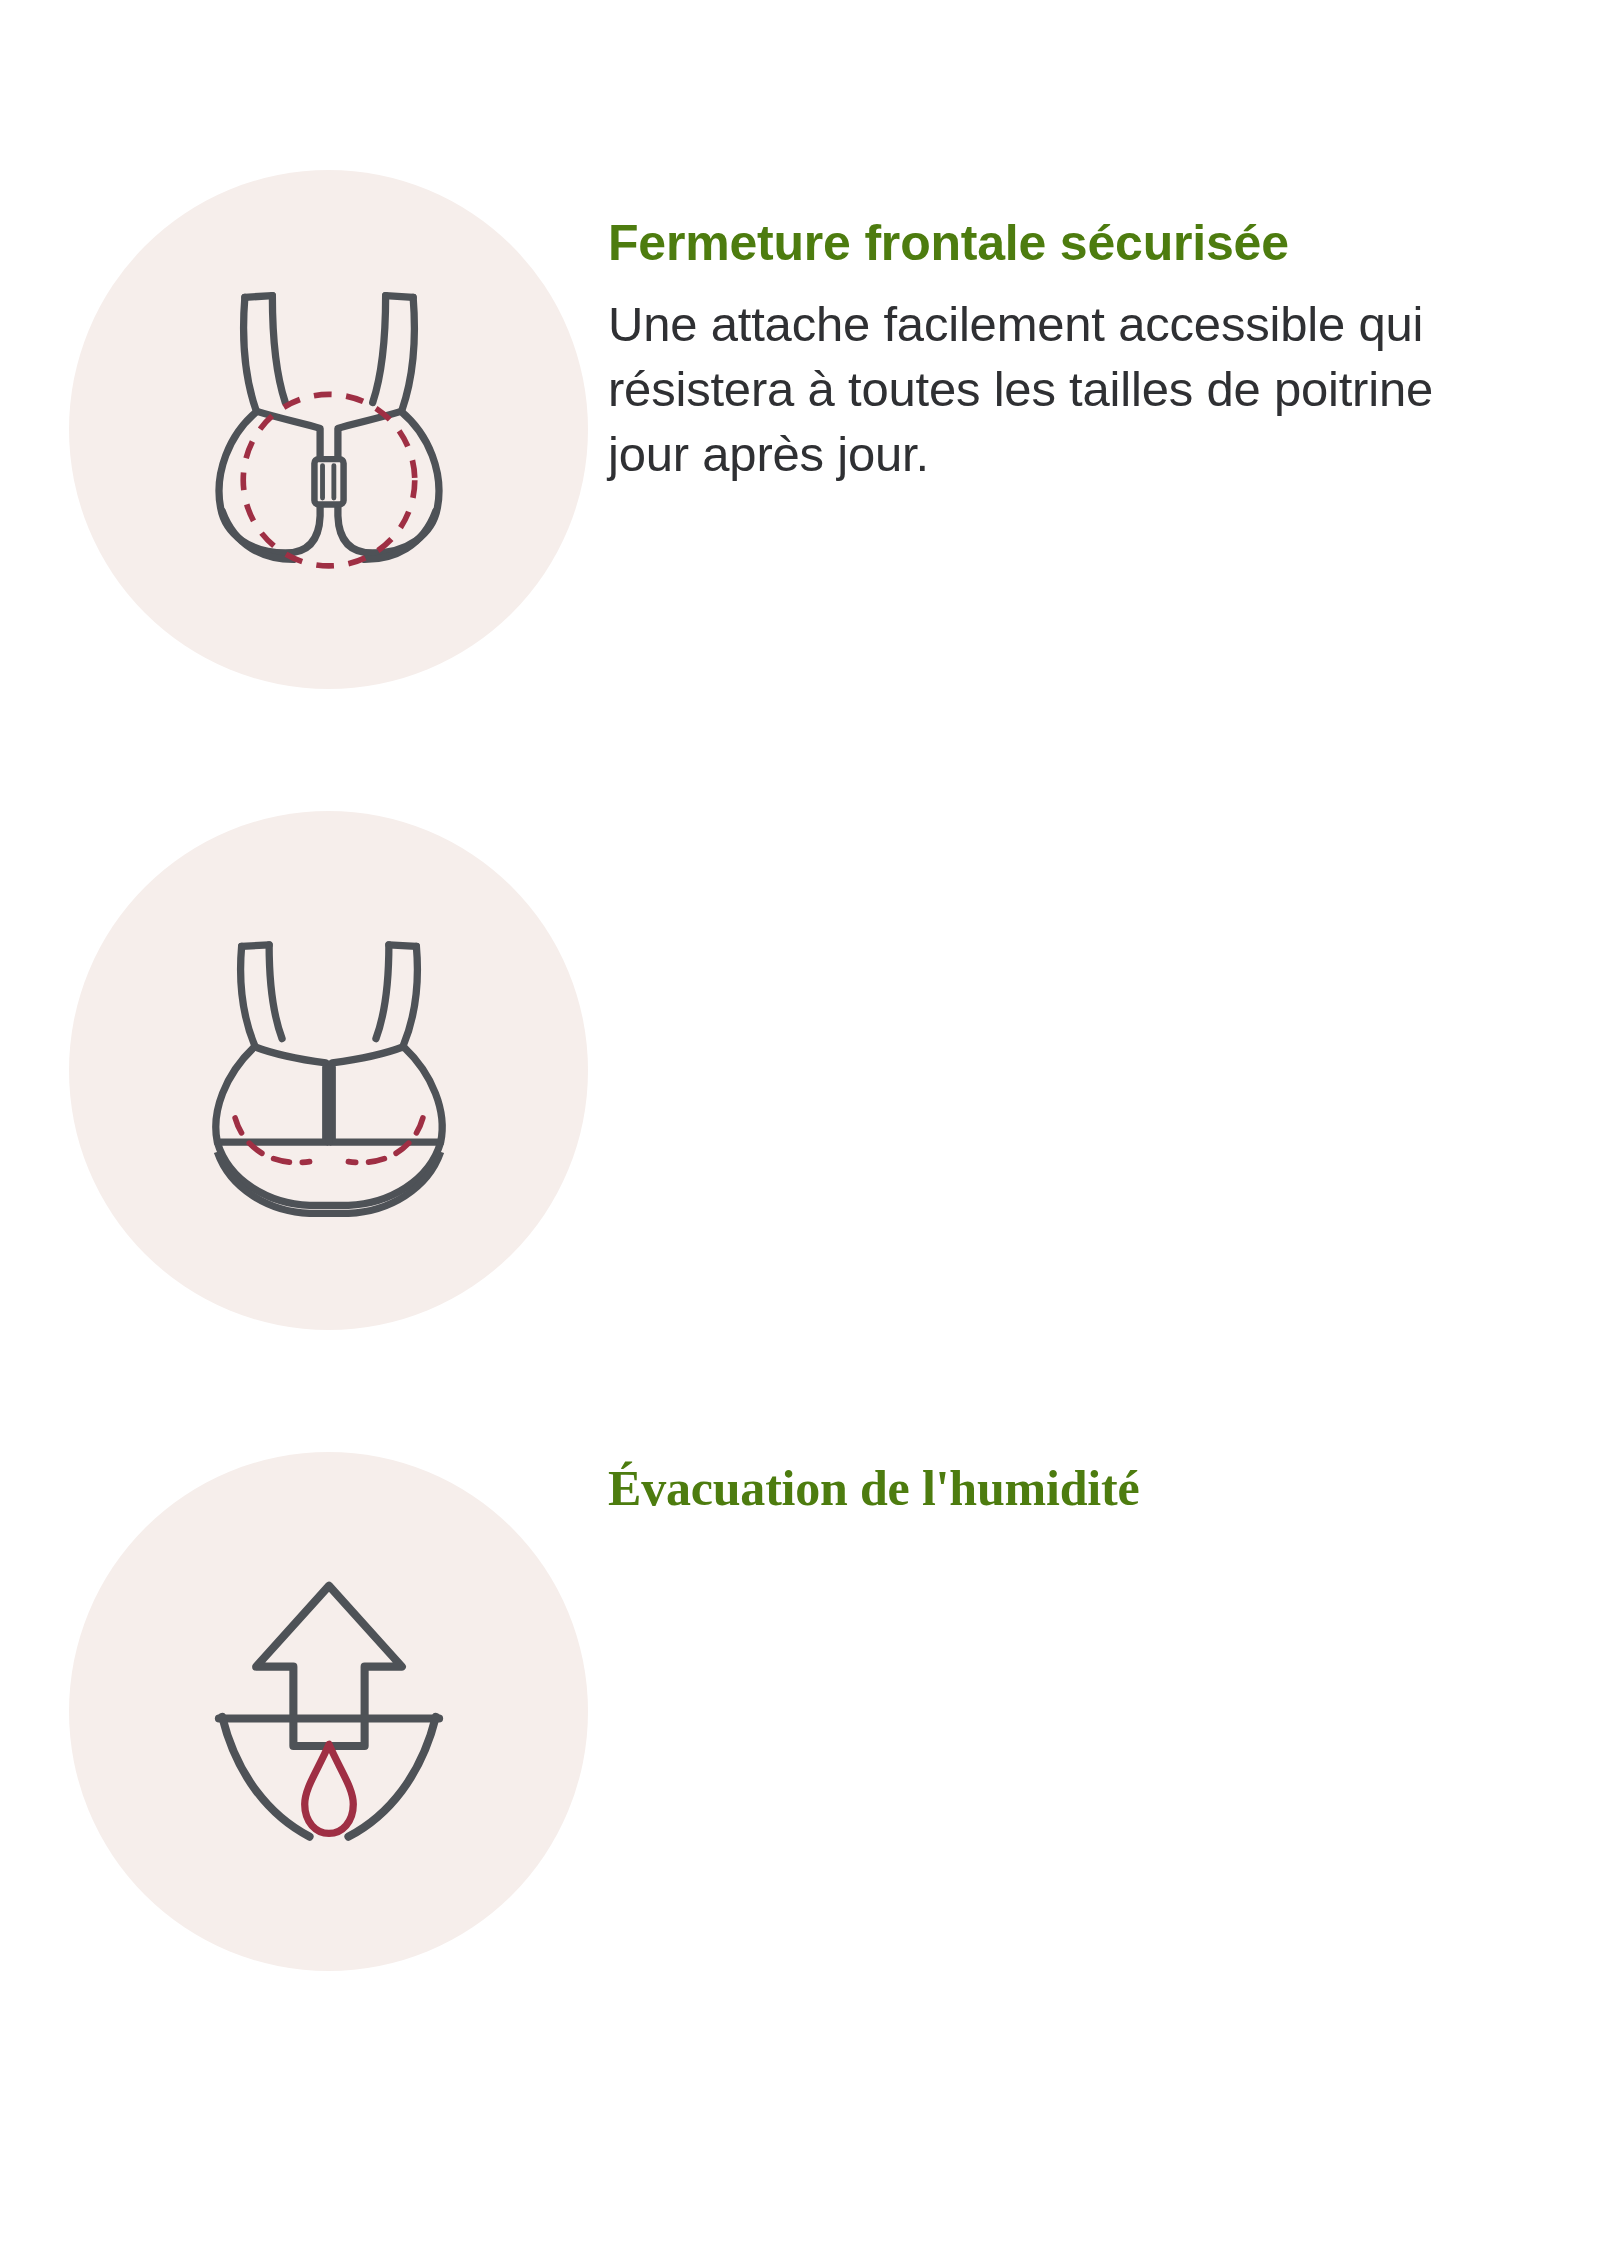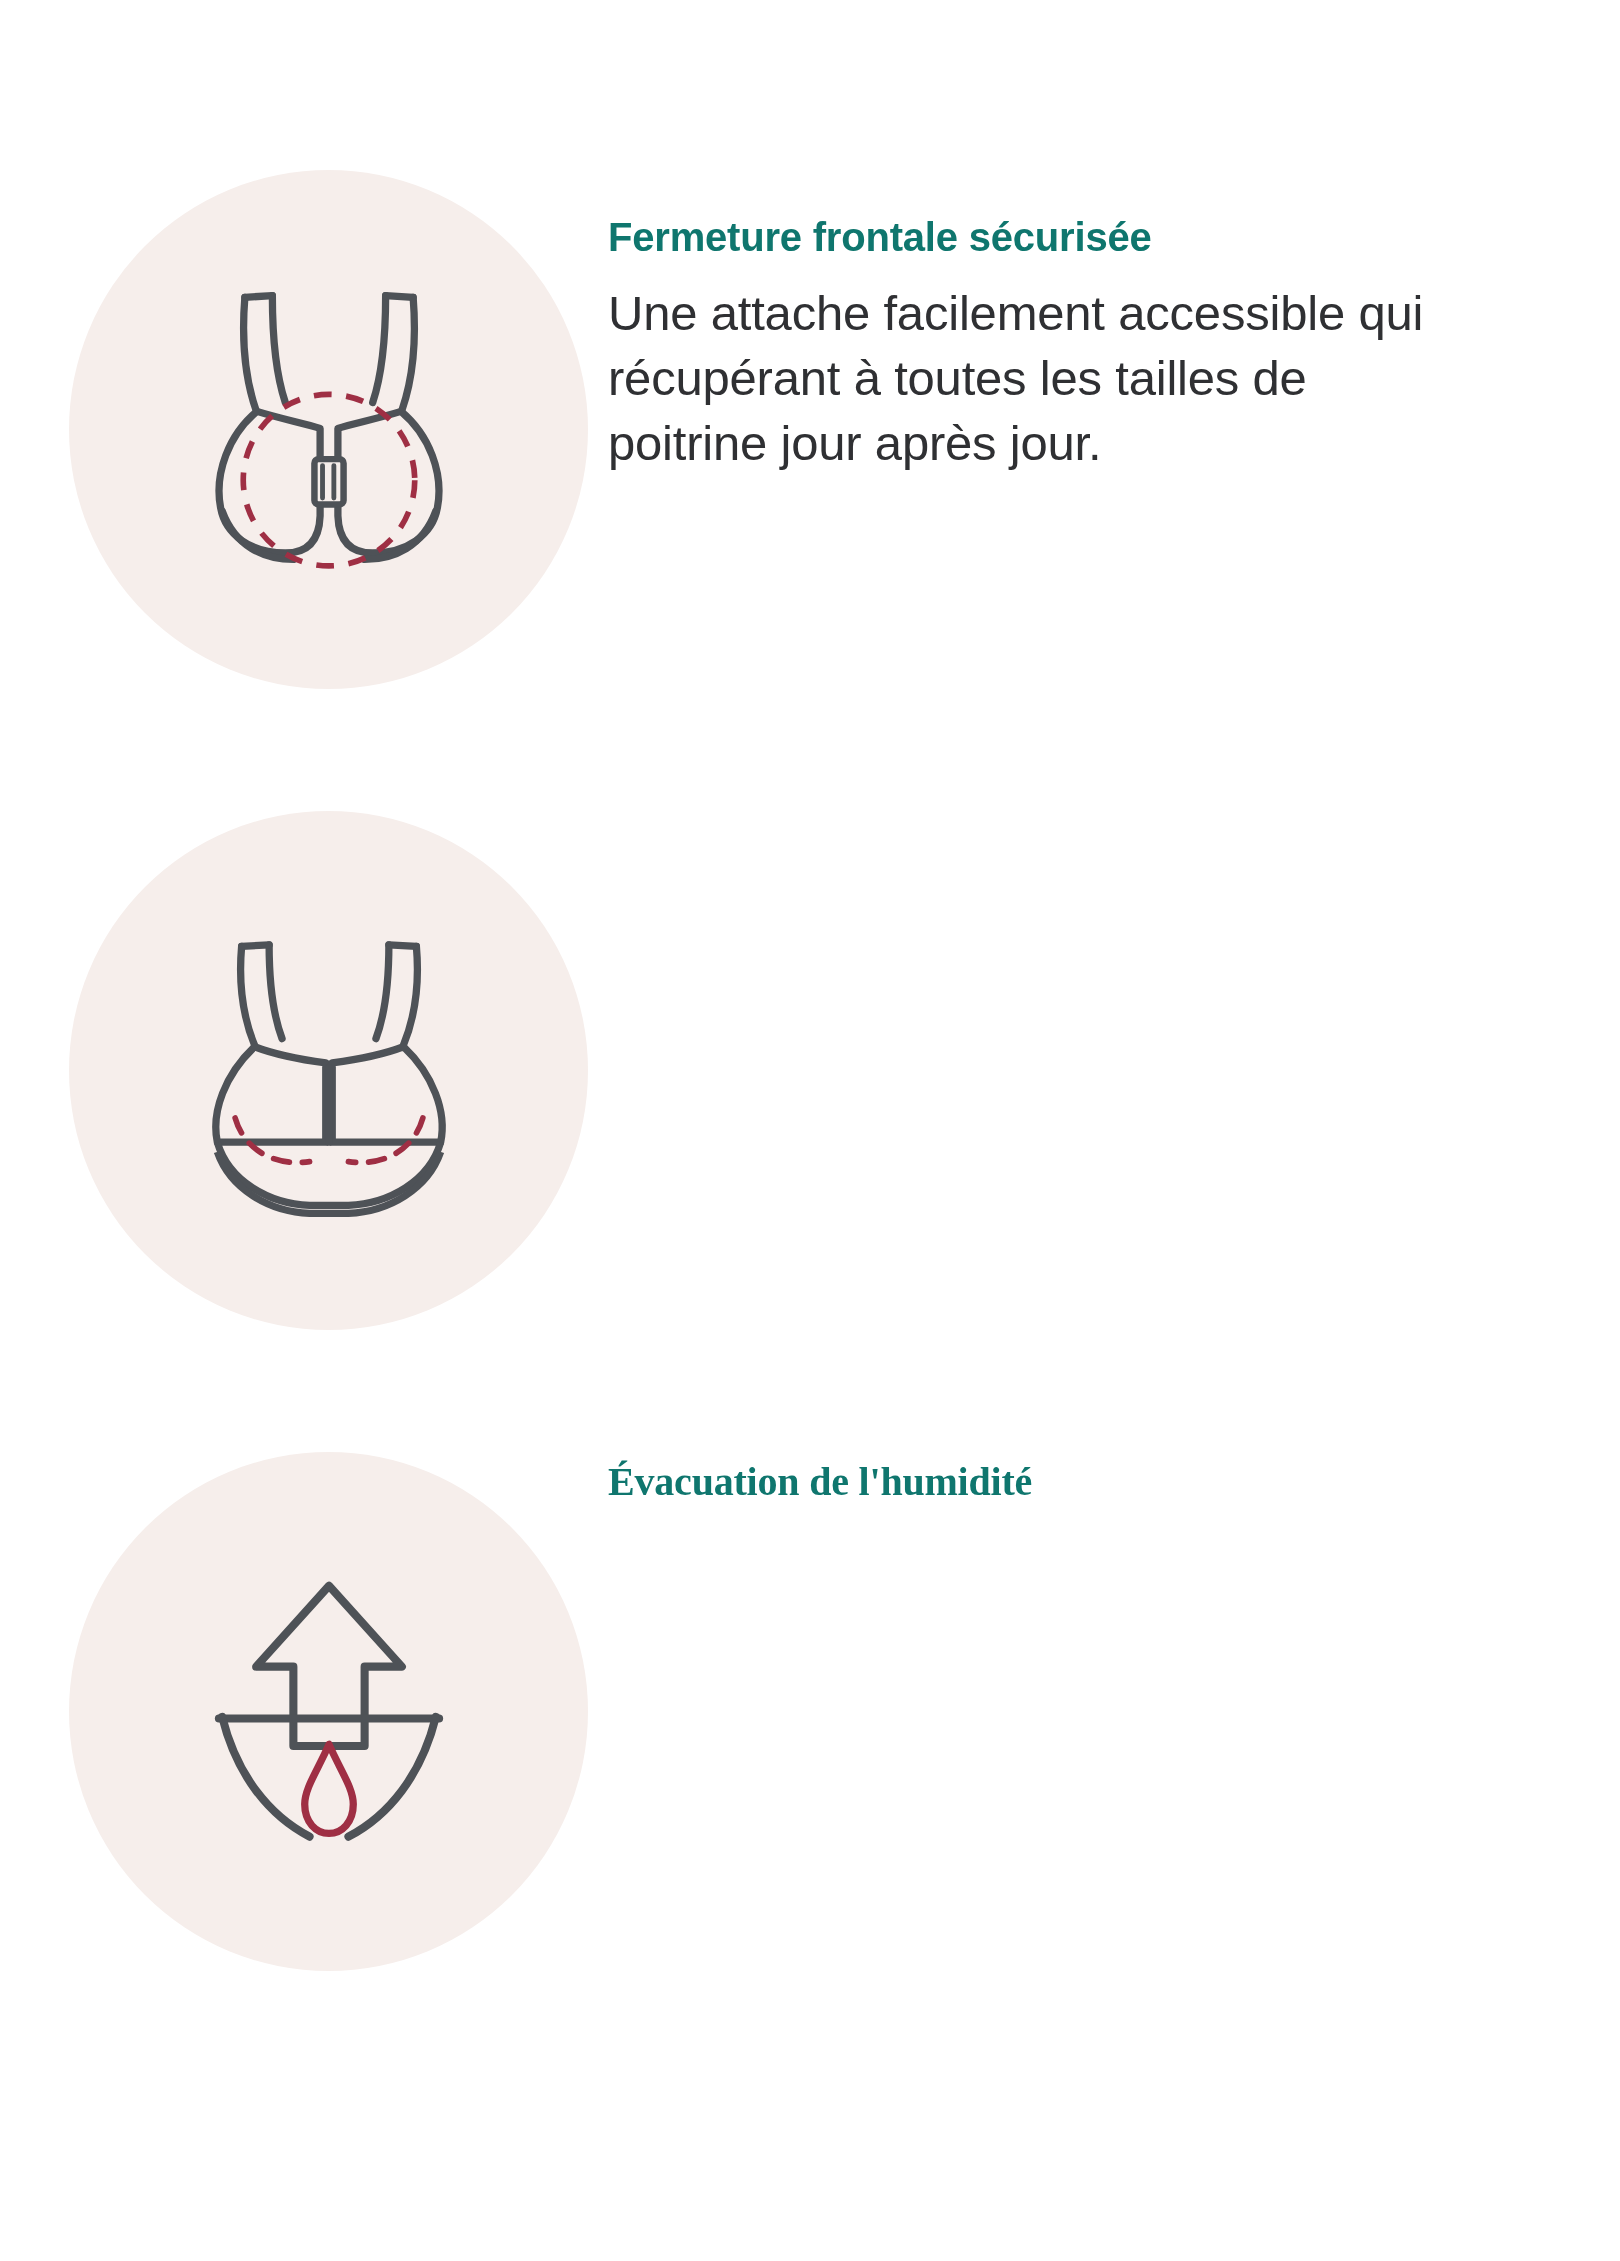--- a/index.html
+++ b/index.html
@@ -44,25 +44,25 @@
   }
   .circle svg {
     display: block;
   }
   .text-col {
     flex: 1 1 auto;
     padding-top: 24px;
     padding-right: 24px;
   }
   .feature-title {
-    font-size: 40px;
+    font-size: 50px;
     font-weight: bold;
     line-height: 1.12;
     margin: 0 0 21px 0;
-    color: #0f766e;
+    color: #4d7c0f;
     letter-spacing: -0.2px;
   }
   .feature-body {
     font-size: 49px;
     line-height: 1.33;
     margin: 0;
     color: #2f3033;
     max-width: 859px;
     letter-spacing: -0.2px;
   }
@@ -103,21 +103,21 @@
             <circle cx="220" cy="262" r="106" stroke="#9f2f44" stroke-width="7" stroke-dasharray="22 18" fill="none"></circle>
 
             <rect x="202" y="236" width="36" height="56" rx="5" stroke="#4e5257" stroke-width="8" fill="#f6eeeb"></rect>
             <path d="M212 244 L212 284 M226 244 L226 284" stroke="#4e5257" stroke-width="6" stroke-linecap="round"></path>
           </svg>
         </span>
       </div>
     </div>
     <div class="text-col">
       <h2 class="feature-title">Fermeture frontale sécurisée</h2>
-      <p class="feature-body">Une attache facilement accessible qui récupérant à toutes les tailles de poitrine jour après jour.</p>
+      <p class="feature-body">Une attache facilement accessible qui résistera à toutes les tailles de poitrine jour après jour.</p>
     </div>
   </div>
 
   <div class="feature row-2">
     <div class="icon-col">
       <div class="circle">
         <span>
           <svg width="356" height="324" viewBox="0 0 440 400" fill="none">
 
             <path d="M112 46 C108 92 114 134 128 168" stroke="#4e5257" stroke-width="9" stroke-linecap="round"></path>

